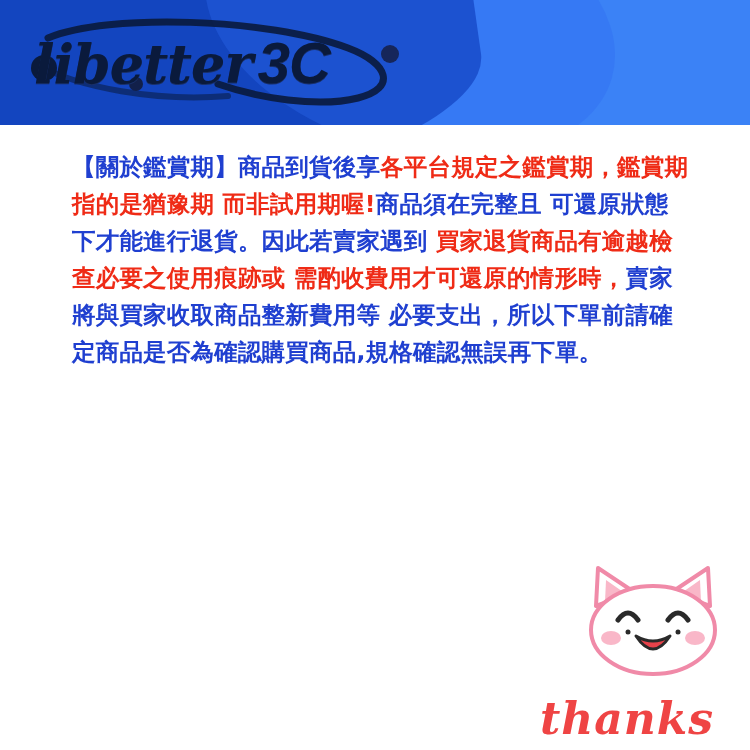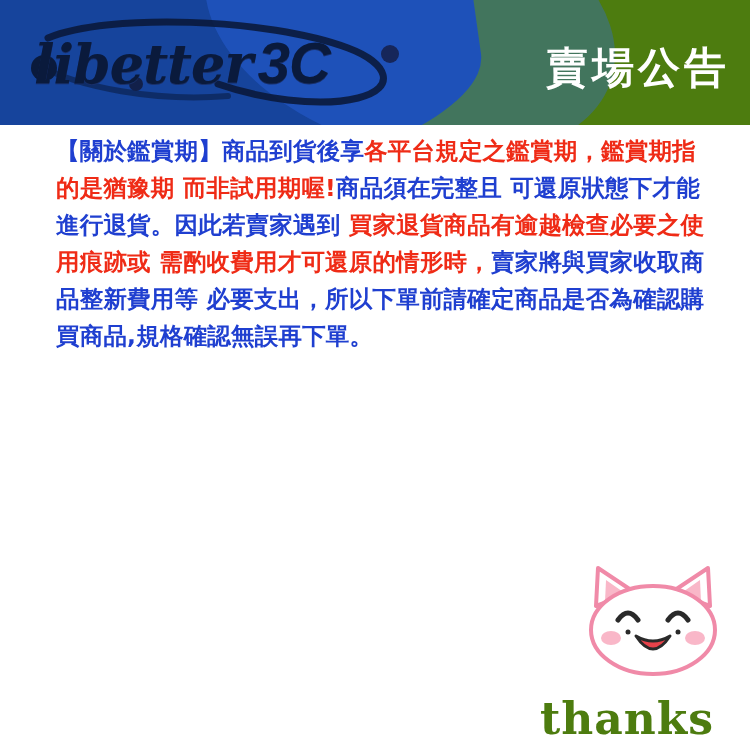--- a/index.html
+++ b/index.html
@@ -21,21 +21,21 @@
     overflow: hidden;
   }
 
   
   .banner {
     position: absolute;
     top: 0;
     left: 0;
     width: 750px;
     height: 125px;
-    background: #4d7c0f;
+    background: #3b82f6;
     overflow: hidden;
   }
   .banner-swoosh {
     position: absolute;
     left: -40px;
     top: -60px;
     width: 520px;
     height: 250px;
     background: #0d3bb5;
     transform: rotate(-8deg);
@@ -109,21 +109,21 @@
     width: 652px;
   }
   .para {
     font-family: "DejaVu Sans", "Liberation Sans", sans-serif;
     font-weight: bold;
     font-size: 23.5px;
     line-height: 37px;
     color: #1f3fd0;
     letter-spacing: .2px;
     text-align: left;
-    margin: 0;
+    margin: 16px;
   }
   .para.second {
     margin-top: 54px;
   }
   .blue { color: #1f3fd0; }
   .red  { color: #ef2b16; }
 
   
   .cat {
     position: absolute;
@@ -132,23 +132,24 @@
     width: 150px;
     height: 116px;
   }
 
   
   .thanks {
     position: absolute;
     right: 36px;
     bottom: 6px;
     font-family: "DejaVu Serif", serif;
+    font-style: italic;
     font-weight: bold;
     font-size: 44px;
-    color: #4d7c0f;
+    color: #ef4444;
     letter-spacing: 1px;
   }
 </style>
 </head>
 <body>
 
 <div class="page">
 
   <div class="banner">
     <div class="banner-swoosh"></div>
@@ -160,21 +161,20 @@
         <path d="M18 46 C 60 70, 140 84, 210 78" fill="none" stroke="#0a1a3c" stroke-width="6" stroke-linecap="round" opacity="0.55"></path>
         <circle cx="26" cy="50" r="13" fill="#0a1a3c"></circle>
         <circle cx="118" cy="66" r="7" fill="#12204a"></circle>
         <circle cx="372" cy="36" r="9" fill="#16265a"></circle>
       </svg>
       <div class="brand-text">
         <span>libetter</span><span class="brand-3c">3C</span>
       </div>
     </div>
 
-    <div class="banner-title">賣場公告</div>
   </div>
 
   <div class="content">
     <p class="para" id="para1"><span class="blue">【關於鑑賞期】</span><span class="blue">商品到貨後享</span><span class="red">各平台規定之鑑賞期，鑑賞期指的是猶豫期 而非試用期喔!</span><span class="blue">商品須在完整且 可還原狀態下才能進行退貨。</span><span class="blue">因此若賣家遇到 </span><span class="red">買家退貨商品有逾越檢查必要之使用痕跡或 需酌收費用才可還原的情形時，</span><span class="blue">賣家將與買家收取商品整新費用等 必要支出，所以下單前請確定商品是否為確認購買商品,規格確認無誤再下單。</span></p>
   </div>
 
   <div class="cat">
     <svg viewBox="0 0 150 116" width="150" height="116">
 
       <path d="M18 44 L20 6 L56 30 Z" fill="#ffffff" stroke="#f08aa8" stroke-width="4" stroke-linejoin="round"></path>

